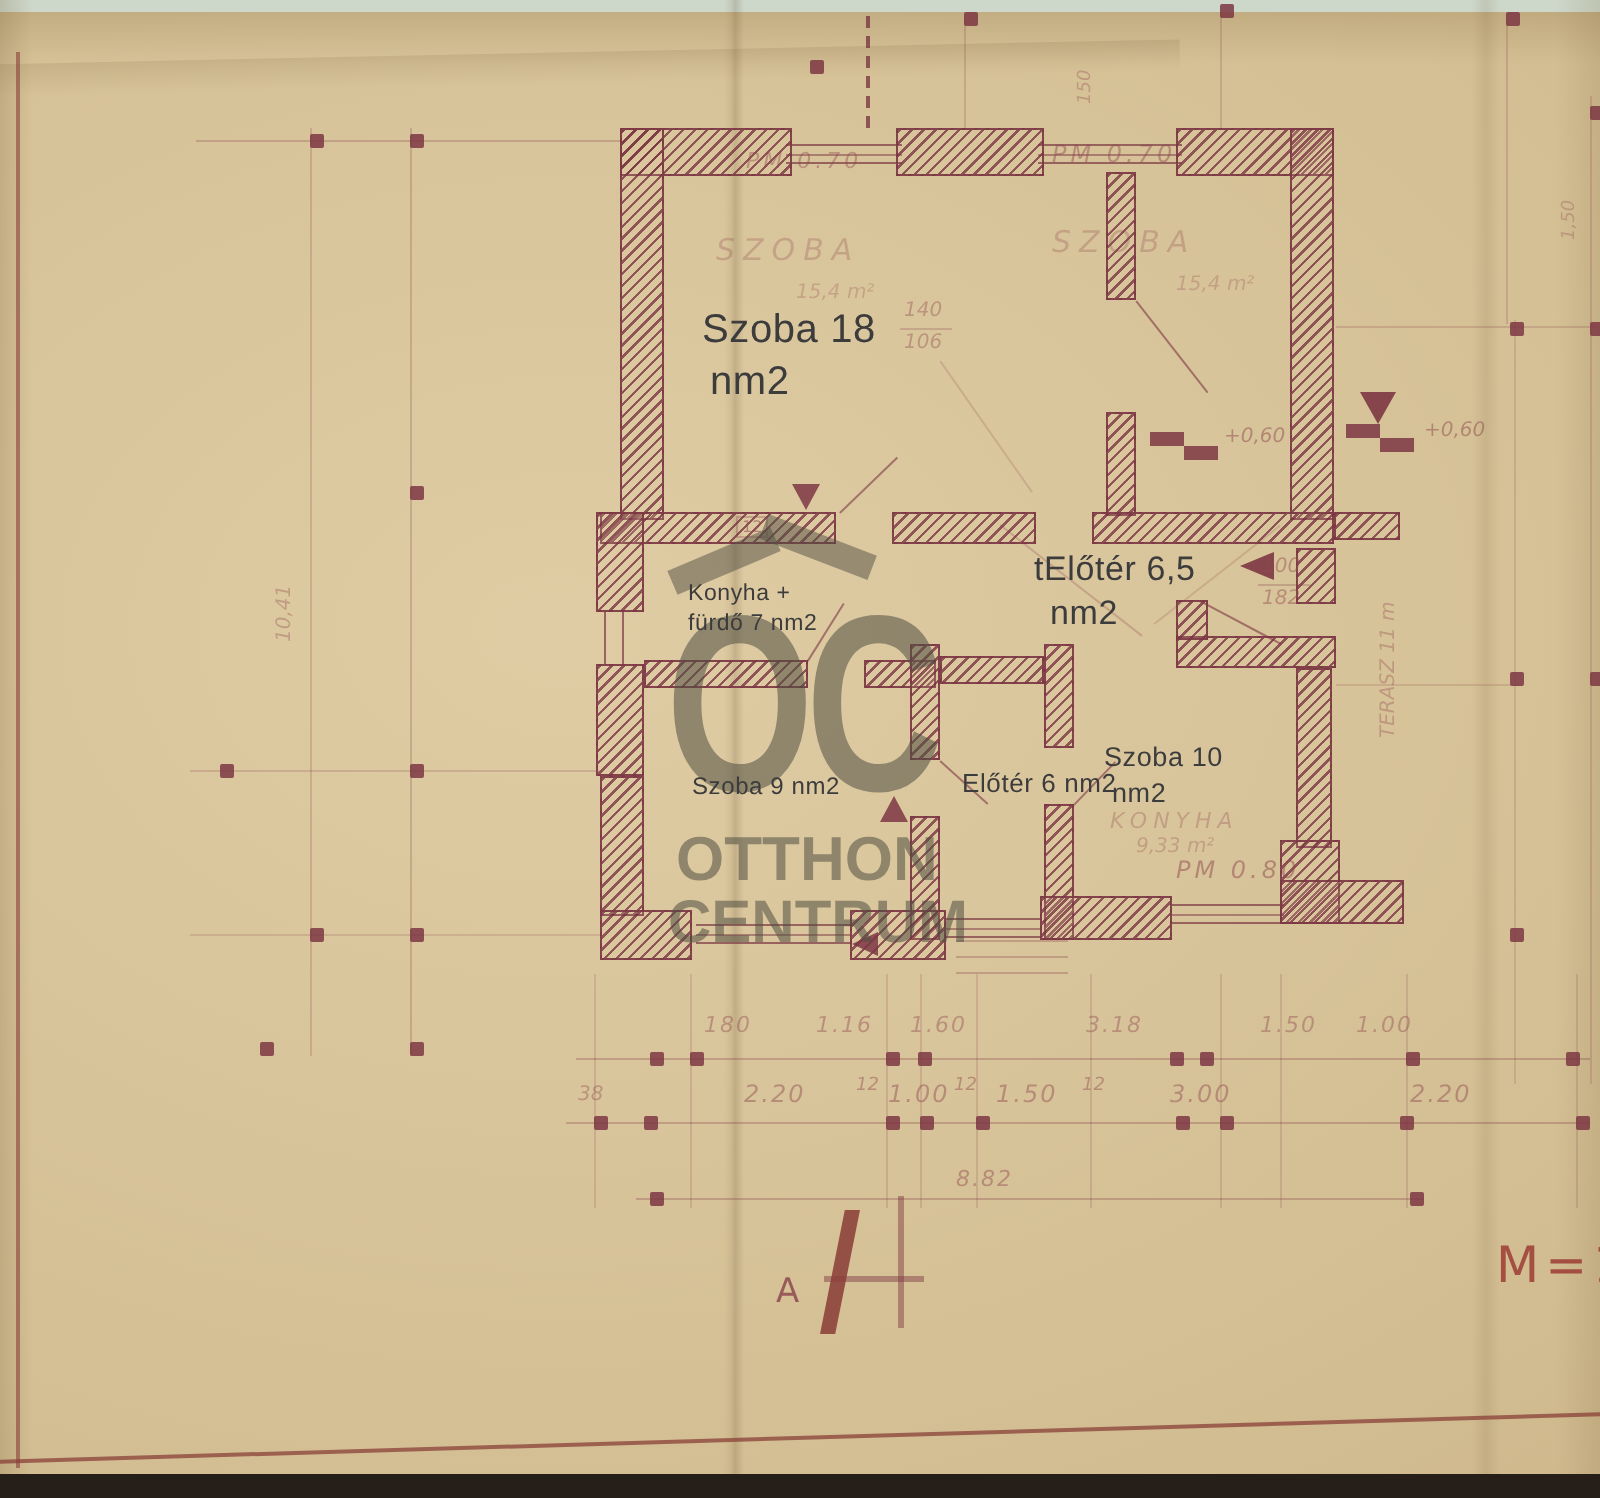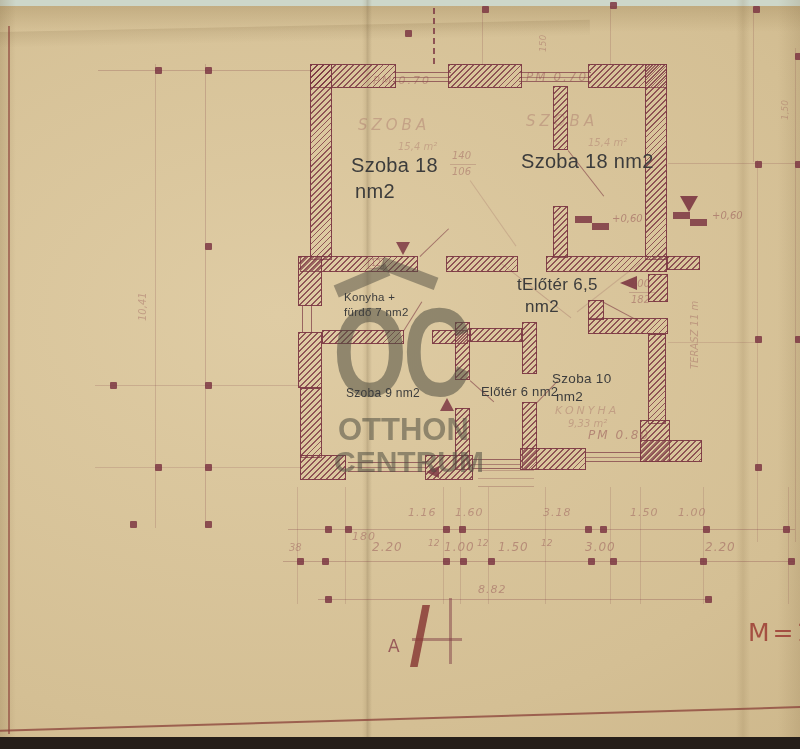--- a/index.html
+++ b/index.html
@@ -201,21 +201,21 @@
   <div class="ln" style="left:629px;top:292px;width:26px;height:1px;opacity:.45;"></div>
   <span class="ftxt" style="left:631px;top:294px;font-size:10px;opacity:.45;">182</span>
   <span class="ftxt" style="left:368px;top:258px;font-size:8px;opacity:.55;border:1px solid rgba(124,55,67,.5);padding:0 2px;font-style:normal;">12</span>
   <span class="ftxt" style="left:700px;top:358px;font-size:10px;opacity:.35;transform:rotate(-90deg);transform-origin:left bottom;">TERASZ 11 m</span>
   <span class="ftxt" style="left:555px;top:404px;font-size:11px;opacity:.3;letter-spacing:3px;">KONYHA</span>
   <span class="ftxt" style="left:568px;top:418px;font-size:10px;opacity:.3;">9,33 m²</span>
   <span class="ftxt" style="left:548px;top:42px;font-size:9px;opacity:.35;transform:rotate(-90deg);transform-origin:left bottom;">150</span>
   <span class="ftxt" style="left:148px;top:310px;font-size:10px;opacity:.35;transform:rotate(-90deg);transform-origin:left bottom;">10,41</span>
   <span class="ftxt" style="left:790px;top:110px;font-size:9px;opacity:.32;transform:rotate(-90deg);transform-origin:left bottom;">1,50</span>
 
-  <span class="ftxt" style="left:352px;top:530px;font-size:11px;opacity:.42;letter-spacing:1px;">180</span>
+  <span class="ftxt" style="left:352px;top:506px;font-size:11px;opacity:.42;letter-spacing:1px;">180</span>
   <span class="ftxt" style="left:408px;top:506px;font-size:11px;opacity:.42;letter-spacing:1px;">1.16</span>
   <span class="ftxt" style="left:455px;top:506px;font-size:11px;opacity:.42;letter-spacing:1px;">1.60</span>
   <span class="ftxt" style="left:543px;top:506px;font-size:11px;opacity:.42;letter-spacing:1px;">3.18</span>
   <span class="ftxt" style="left:630px;top:506px;font-size:11px;opacity:.42;letter-spacing:1px;">1.50</span>
   <span class="ftxt" style="left:678px;top:506px;font-size:11px;opacity:.42;letter-spacing:1px;">1.00</span>
   <span class="ftxt" style="left:289px;top:542px;font-size:10px;opacity:.4;">38</span>
   <span class="ftxt" style="left:372px;top:540px;font-size:12px;opacity:.45;letter-spacing:1px;">2.20</span>
   <span class="ftxt" style="left:428px;top:538px;font-size:9px;opacity:.45;">12</span>
   <span class="ftxt" style="left:444px;top:540px;font-size:12px;opacity:.45;letter-spacing:1px;">1.00</span>
   <span class="ftxt" style="left:477px;top:538px;font-size:9px;opacity:.45;">12</span>
@@ -228,21 +228,20 @@
   <div class="wm" style="left:334px;top:274px;width:56px;height:13px;background:rgba(81,78,66,.5);transform:rotate(-23deg);"></div>
   <div class="wm" style="left:380px;top:267px;width:58px;height:13px;background:rgba(81,78,66,.5);transform:rotate(21deg);"></div>
   <div class="wm" style="left:333px;top:288px;width:130px;font-size:95px;letter-spacing:-4px;transform:scaleY(1.32);transform-origin:top;line-height:1.05;">OC</div>
   <div class="wm" style="left:334px;top:446px;width:132px;font-size:30px;line-height:1.05;">CENTRUM</div>
   <div class="wm" style="left:338px;top:414px;width:120px;font-size:31px;line-height:1.05;">OTTHON</div>
 
   <div class="olab" style="left:351px;top:152px;font-size:20px;">
     <div>Szoba 18</div>
     <div style="padding-left:4px;">nm2</div>
   </div>
-  <div class="olab" style="left:521px;top:148px;font-size:20px;">Szoba 18 nm2</div>
   <div class="olab" style="left:517px;top:274px;font-size:17px;">
     <div>tElőtér 6,5</div>
     <div style="padding-left:8px;">nm2</div>
   </div>
   <div class="olab" style="left:344px;top:290px;font-size:11.5px;">
     <div>Konyha +</div>
     <div>fürdő  7 nm2</div>
   </div>
   <div class="olab" style="left:346px;top:386px;font-size:12px;">Szoba 9 nm2</div>
   <div class="olab" style="left:481px;top:384px;font-size:13px;">Előtér 6 nm2</div>

